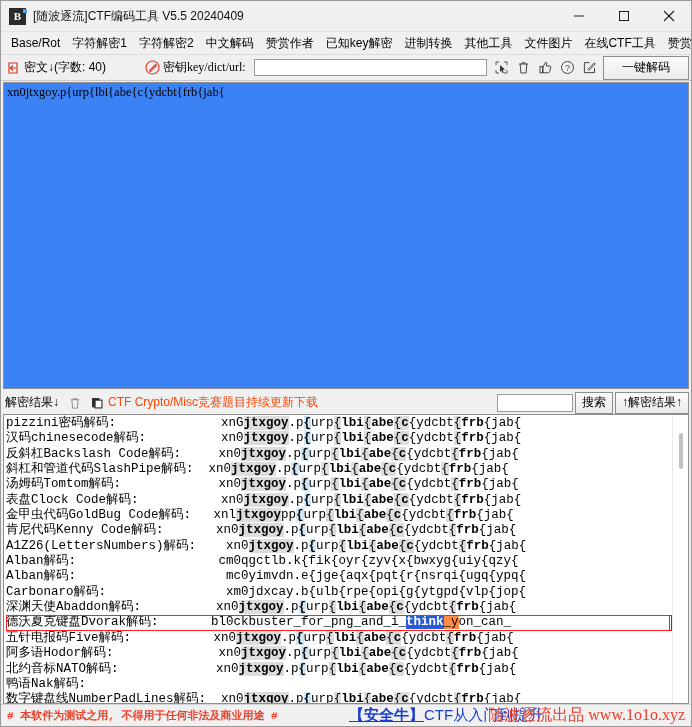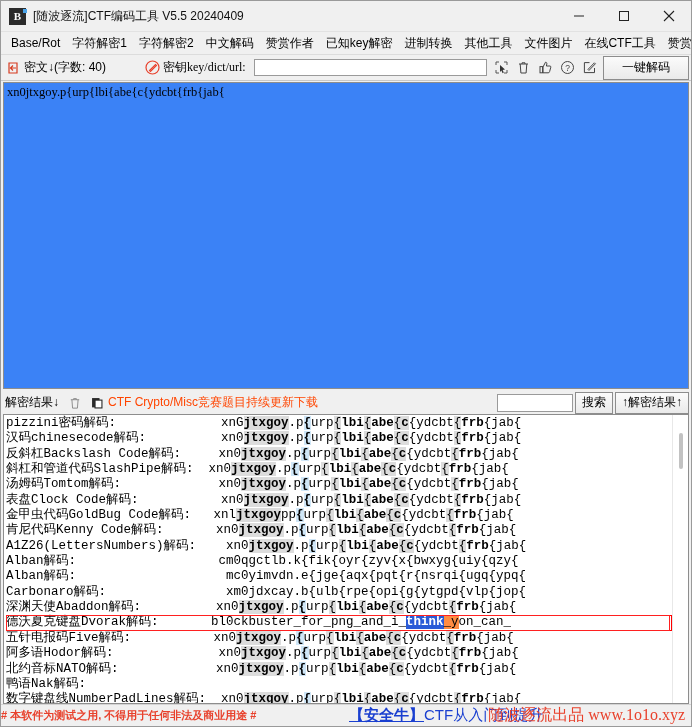--- a/index.html
+++ b/index.html
@@ -229,22 +229,22 @@
   
   .statusbar {
     flex: 0 0 21px;
     background: #f0f0f0;
     border-top: 1px solid #d4d4d4;
     display:flex; align-items:center;
     position: relative;
   }
   .status-left {
     font-size: 11px; color:#e8412c;
-    white-space:nowrap;
-    font-family:Liberation Sans, sans-serif;
+    margin-left: 6px; white-space:nowrap;
+    font-family:Liberation Mono, monospace;
     font-weight: bold;
   }
   .status-mid {
     position:absolute; left: 348px;
     font-size: 15px; white-space:nowrap;
   }
   .status-mid .bracket { color:#1a3fd0; font-weight:bold; text-decoration: underline; }
   .status-mid .rest { color:#1a3fd0; }
   .status-right {
     position:absolute; right: 6px;

